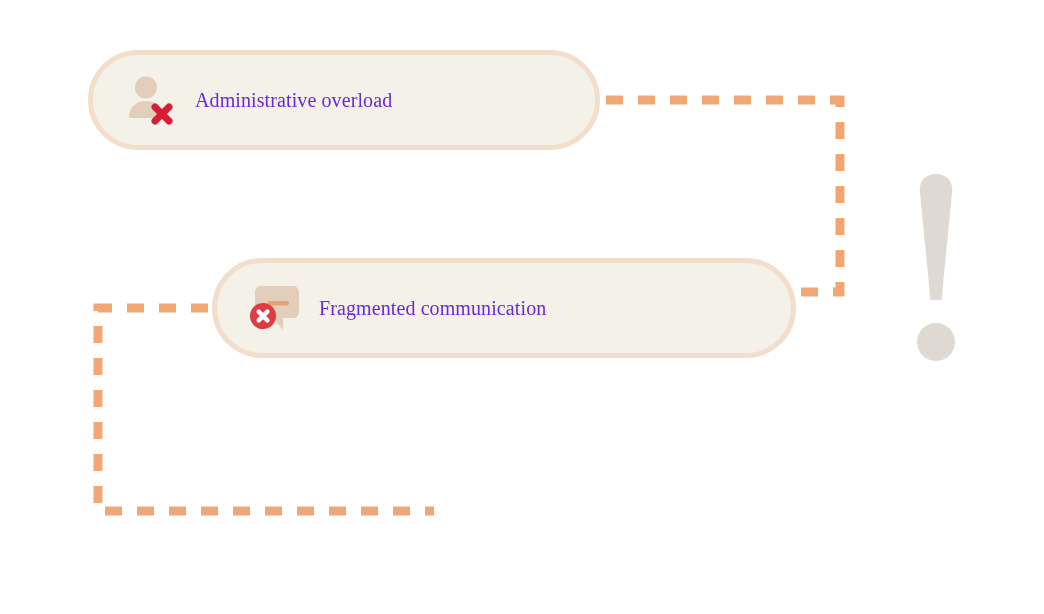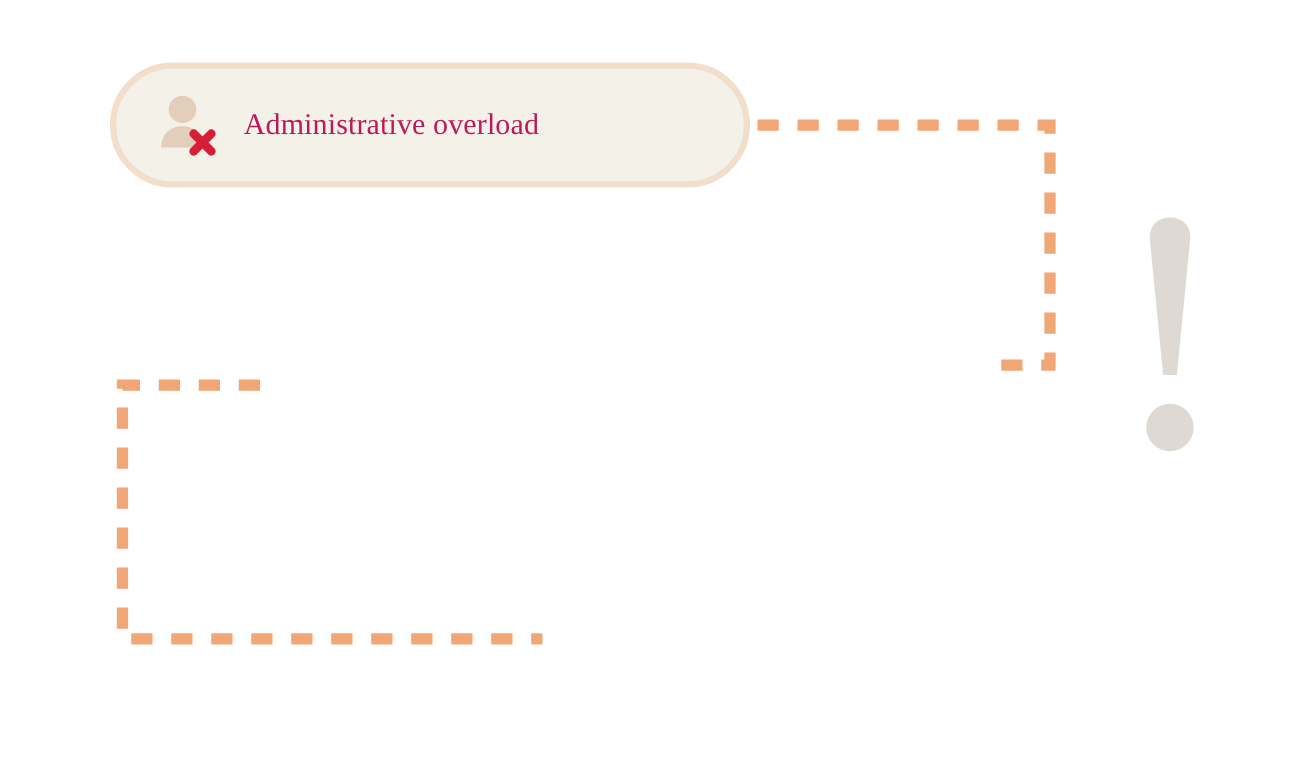--- a/index.html
+++ b/index.html
@@ -41,23 +41,23 @@
     box-sizing: border-box;
     background: #F4F1E8;
     border: 5px solid #F3DDCB;
     border-radius: 999px;
     height: 100px;
     padding: 0 34px 0 32px;
     gap: 18px;
   }
   .pill-label {
     font-family: "Liberation Serif", "DejaVu Serif", serif;
-    font-size: 24px;
+    font-size: 20px;
     font-weight: 400;
-    color: #be185d;
+    color: #6d28d9;
     white-space: nowrap;
     letter-spacing: 0.1px;
     line-height: 1;
   }
 
   #pill-1 { left: 88px;  top: 50px;  width: 512px; }
   #pill-2 { left: 212px; top: 258px; width: 584px; }
   #pill-3 { left: 436px; top: 466px; width: 498px; }
 
   .pill-icon {
@@ -95,20 +95,34 @@
         <path d="M 4 44 C 4 33 11.5 27 21 27 C 30.5 27 38 33 38 44 Z" fill="#E3CDBB"></path>
         <g stroke="#D81E34" stroke-width="7" stroke-linecap="round">
           <line x1="30" y1="33" x2="44" y2="47"></line>
           <line x1="44" y1="33" x2="30" y2="47"></line>
         </g>
       </svg>
     </span>
     <span class="pill-label">Administrative overload</span>
   </div>
 
+  <div class="pill" id="pill-2">
+    <span class="pill-icon">
+      <svg viewBox="0 0 52 52" xmlns="http://www.w3.org/2000/svg">
+        <path d="M 12 4 L 44 4 C 47.3 4 50 6.7 50 10 L 50 30 C 50 33.3 47.3 36 44 36 L 34 36 L 34 48 L 24 36 L 12 36 C 8.7 36 6 33.3 6 30 L 6 10 C 6 6.7 8.7 4 12 4 Z" fill="#E3CDBB"></path>
+        <rect x="18" y="19" width="22" height="4.5" rx="2.25" fill="#E8A175"></rect>
+        <circle cx="14" cy="34" r="13" fill="#DC3C42"></circle>
+        <g stroke="#FFFFFF" stroke-width="4.4" stroke-linecap="round">
+          <line x1="9.6" y1="29.6" x2="18.4" y2="38.4"></line>
+          <line x1="18.4" y1="29.6" x2="9.6" y2="38.4"></line>
+        </g>
+      </svg>
+    </span>
+    <span class="pill-label">Fragmented communication</span>
+  </div>
 
 
   <div id="exclamation">
     <svg viewBox="0 0 56 190" xmlns="http://www.w3.org/2000/svg">
       <path d="M 28 2 C 38 2 45 9 44.2 19 L 33.5 128 L 22.5 128 L 11.8 19 C 11 9 18 2 28 2 Z" fill="#DEDAD3"></path>
       <circle cx="28" cy="170" r="19" fill="#DEDAD3"></circle>
     </svg>
   </div>
 
 </div>

